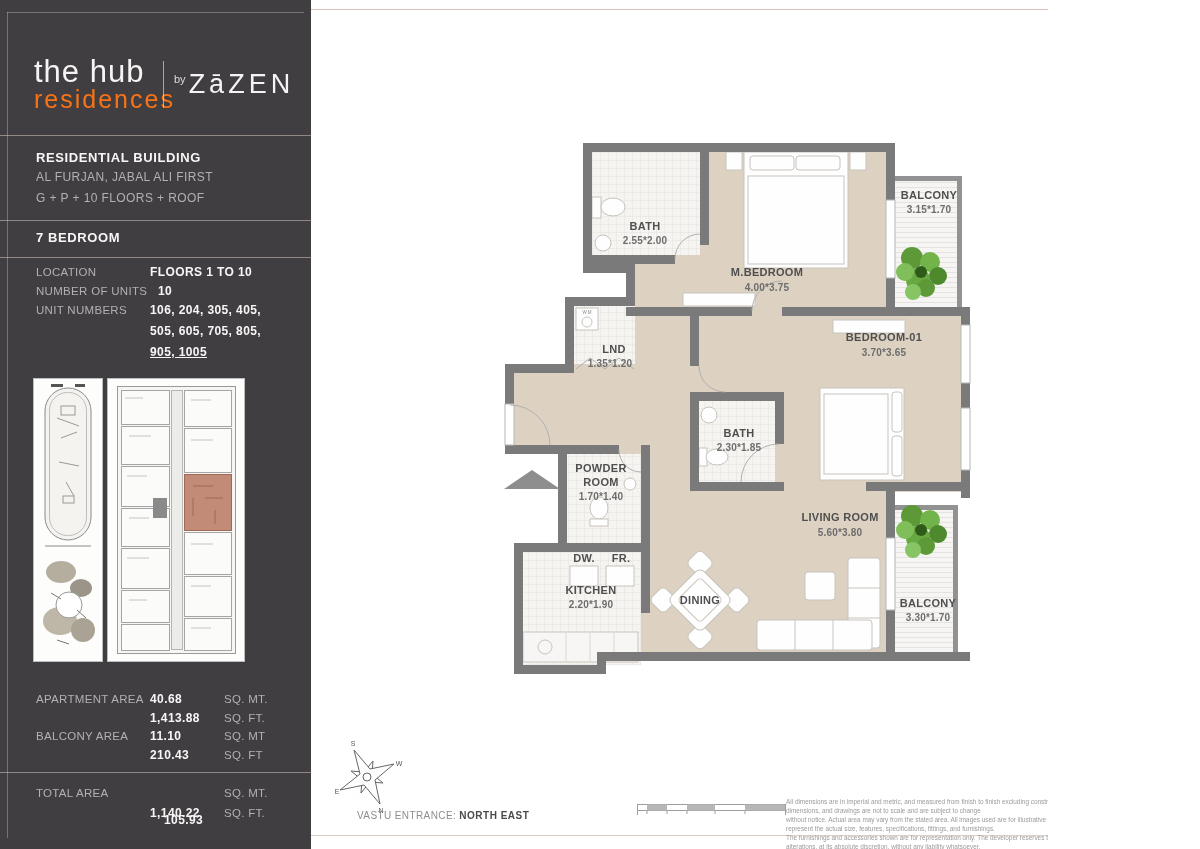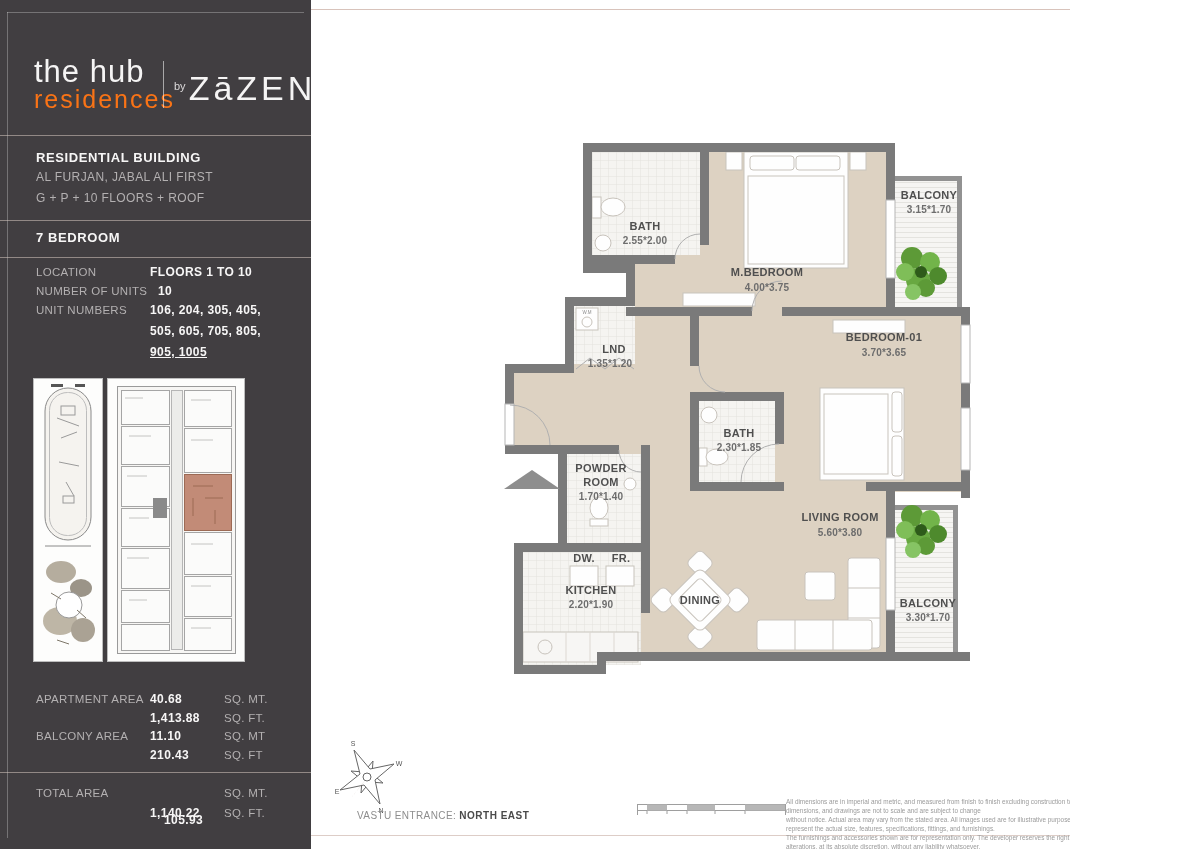--- a/index.html
+++ b/index.html
@@ -1,28 +1,28 @@
 <!DOCTYPE html>
 <html><head>
 <meta charset="utf-8">
 <style>
   html,body{margin:0;padding:0;background:#ffffff;}
   .page{position:relative;width:1048px;height:849px;background:#ffffff;overflow:hidden;
-        font-family:"Liberation Sans",sans-serif;padding-left:22px;}
+        font-family:"Liberation Sans",sans-serif;}
   .abs{position:absolute;}
   
   .sidebar{position:absolute;left:0;top:0;width:311px;height:849px;background:#413e41;}
   .sb-inner-left{position:absolute;left:7px;top:12px;width:1px;height:826px;background:rgba(255,255,255,.28);}
   .sb-inner-top{position:absolute;left:7px;top:12px;width:297px;height:1px;background:rgba(255,255,255,.28);}
   .sb-divider{position:absolute;left:0;width:311px;height:1px;background:rgba(214,198,192,.55);}
   .logo-main{color:#f5f4f4;font-size:31px;letter-spacing:1px;line-height:30px;}
   .logo-sub{color:#f97316;font-size:25px;letter-spacing:2px;line-height:20px;}
   .logo-div{position:absolute;left:163px;top:61px;width:1px;height:47px;background:rgba(255,255,255,.55);}
   .logo-by{color:#dcdadb;font-size:11px;margin-right:3px;vertical-align:10px;}
-  .logo-zazen{color:#f5f4f4;font-size:34px;letter-spacing:4px;}
+  .logo-zazen{color:#f5f4f4;font-size:27px;letter-spacing:4px;}
   .sb-h1{color:#f7f6f6;font-size:13px;font-weight:bold;letter-spacing:.6px;}
   .sb-txt{color:#b3b0b1;font-size:12px;letter-spacing:.4px;}
   .sb-label{color:#b3b0b1;font-size:11.5px;letter-spacing:.3px;}
   .sb-val{color:#f7f6f6;font-size:12px;font-weight:bold;letter-spacing:.4px;}
   .sb-unit{color:#b3b0b1;font-size:11.5px;letter-spacing:.3px;}
   
   .frame-top{position:absolute;left:311px;top:9px;width:880px;height:1px;background:#d8c3bb;}
   .frame-right{position:absolute;left:1190px;top:9px;width:1px;height:827px;background:#ddcdc7;}
   .frame-bottom{position:absolute;left:311px;top:835px;width:880px;height:1px;background:#ddcdc7;}
   

